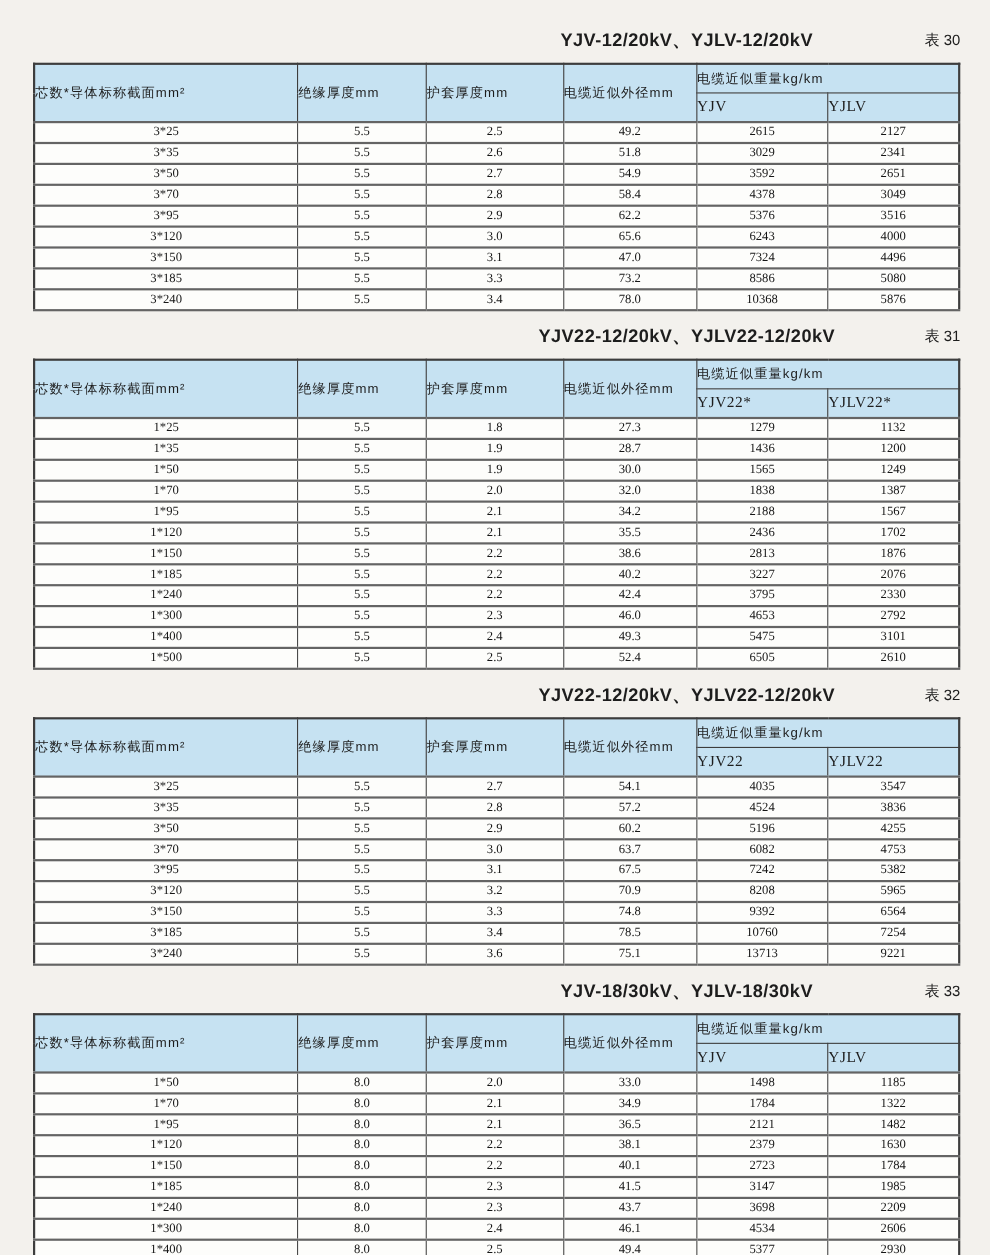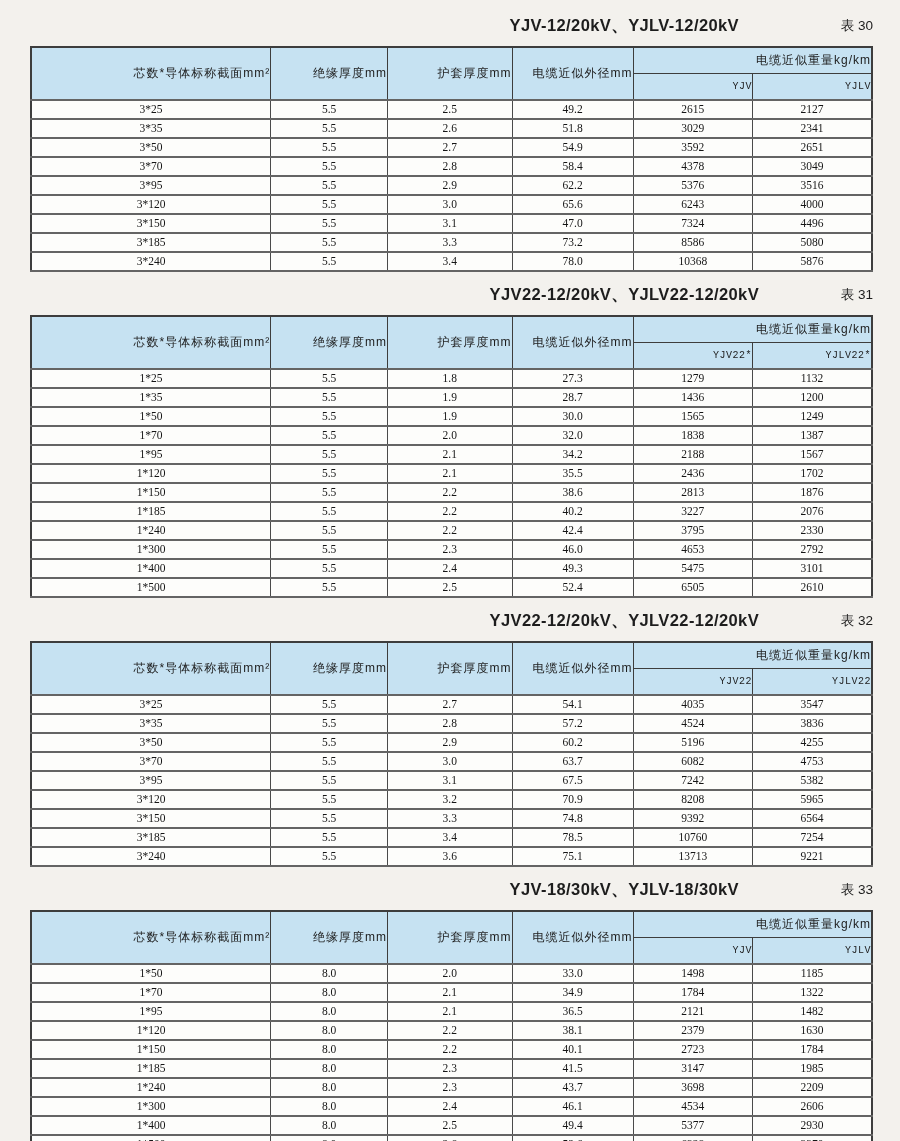--- a/index.html
+++ b/index.html
@@ -7,21 +7,21 @@
     padding: 0;
     background: #f3f1ed;
     font-family: "Liberation Sans", sans-serif;
     color: #1d1d1d;
     -webkit-font-smoothing: antialiased;
   }
   .page {
     width: 900px;
     height: 1141px;
     overflow: hidden;
-    padding-top: 15px;
+    padding-top: 26px;
     box-sizing: border-box;
   }
   .table-section { margin: 0; }
   .table-section + .table-section { margin-top: 12px; }
 
   .title-row {
     position: relative;
     width: 843px;
     margin-left: 30px;
     height: 24px;
@@ -55,26 +55,26 @@
     background: #fdfdfb;
   }
   table.spec-table th {
     background: #c6e2f2;
     border: 1px solid #3d3d3d;
     font-size: 12px;
     font-weight: 500;
     letter-spacing: 1px;
     padding: 0;
     height: 25px;
-    text-align: right;
+    text-align: left;
     vertical-align: middle;
   }
   table.spec-table th.latin-sub {
-    font-family: Liberation Mono, monospace;
-    font-size: 10px;
+    font-family: Liberation Serif, serif;
+    font-size: 14px;
     letter-spacing: 0.5px;
   }
   table.spec-table thead { border-bottom: 2.5px solid #262626; }
   table.spec-table td {
     border-left: 1px solid #4a4a4a;
     border-right: 1px solid #4a4a4a;
     border-top: 2px solid #646464;
     border-bottom: 2px solid #646464;
     font-family: "Liberation Serif", serif;
     font-size: 11.5px;

